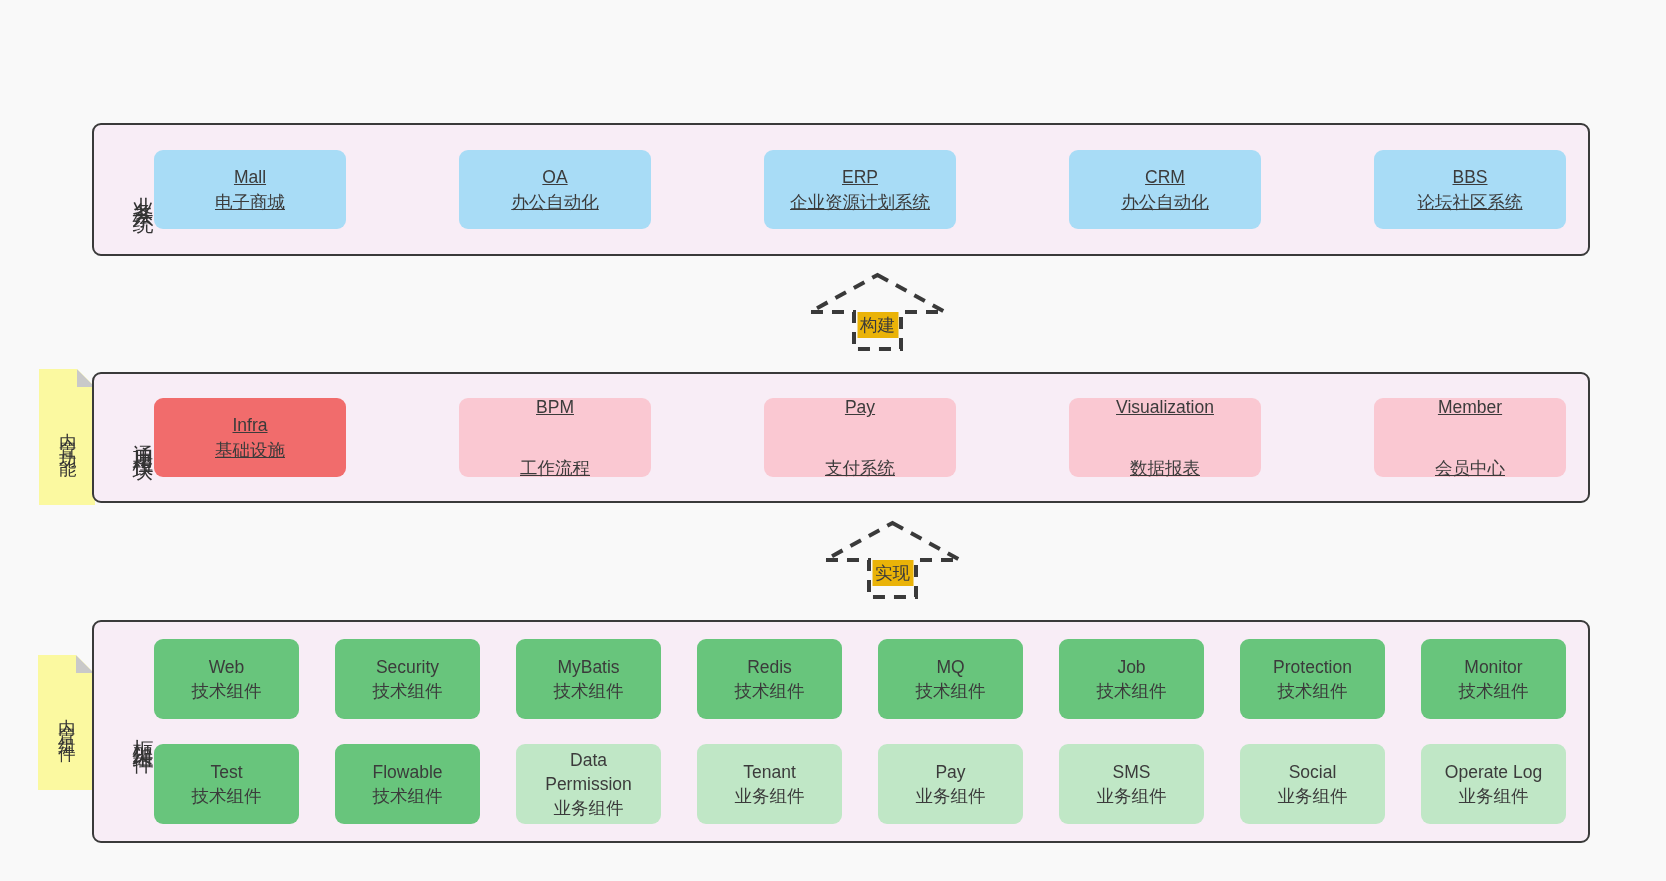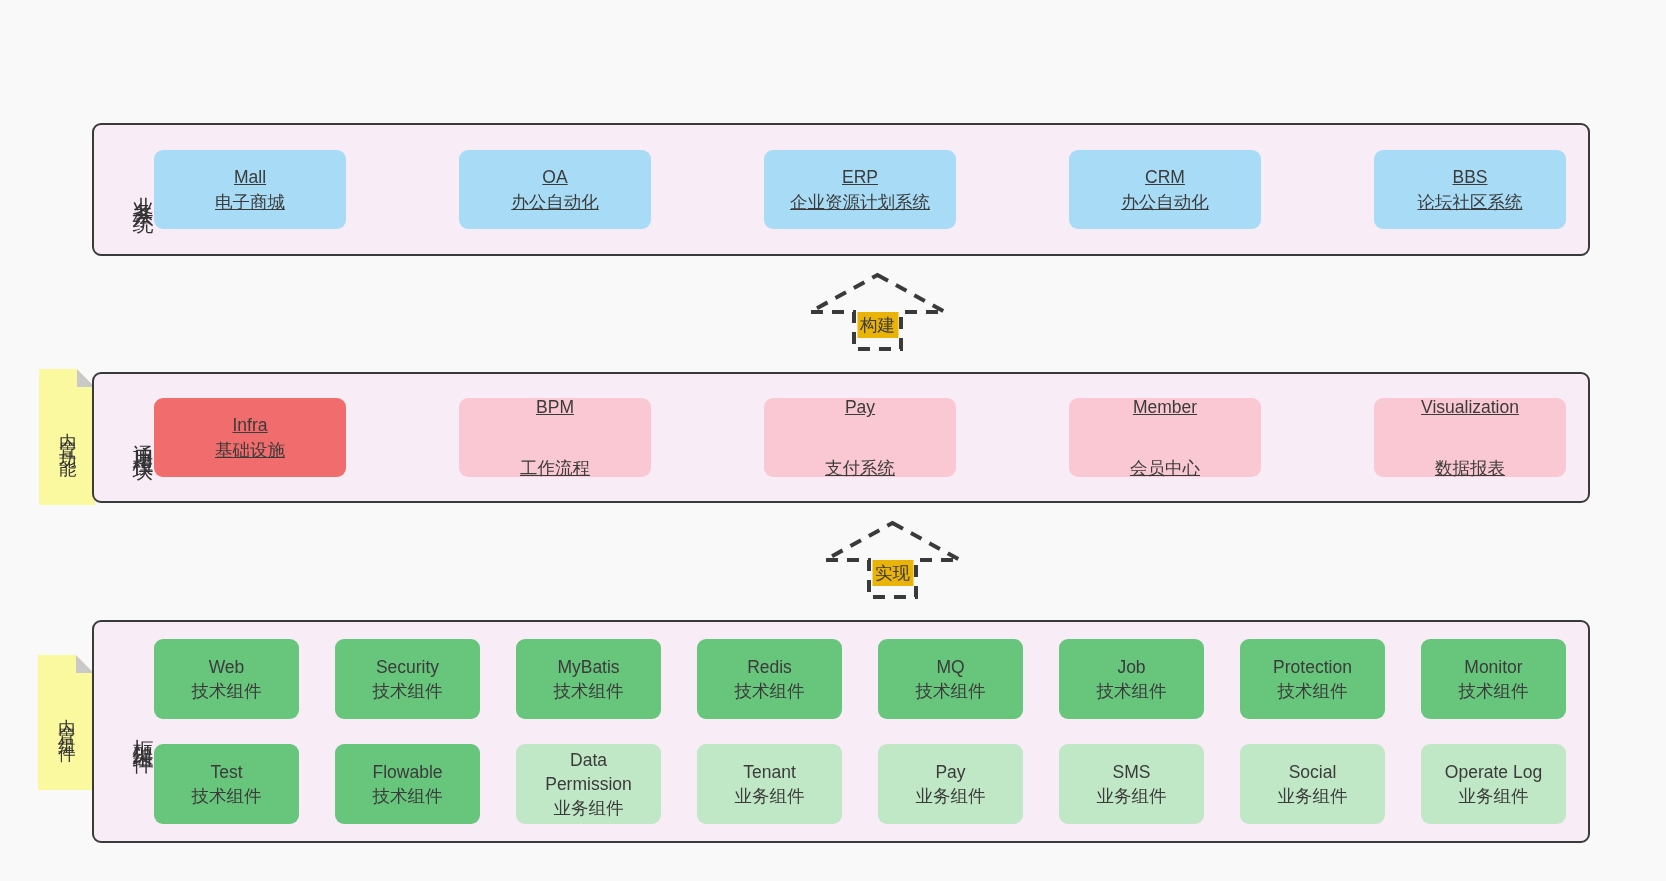--- a/index.html
+++ b/index.html
@@ -129,26 +129,26 @@
       </div>
       <div class="box pink">
         <span class="en">BPM</span>
         <span class="cn">工作流程</span>
       </div>
       <div class="box pink">
         <span class="en">Pay</span>
         <span class="cn">支付系统</span>
       </div>
       <div class="box pink">
+        <span class="en">Visualization</span>
+        <span class="cn">数据报表</span>
+      </div>
+      <div class="box pink">
         <span class="en">Member</span>
         <span class="cn">会员中心</span>
-      </div>
-      <div class="box pink">
-        <span class="en">Visualization</span>
-        <span class="cn">数据报表</span>
       </div>
     </div>
   </div>
 
   <div class="arrow arrow-2">
     <svg viewBox="0 0 141 80">
       <polygon points="70.5,3 138,40 94,40 94,77 47,77 47,40 3,40" fill="none" stroke="#3a3a3a" stroke-width="4" stroke-dasharray="12 9"></polygon>
     </svg>
     <span class="lbl">实现</span>
   </div>

